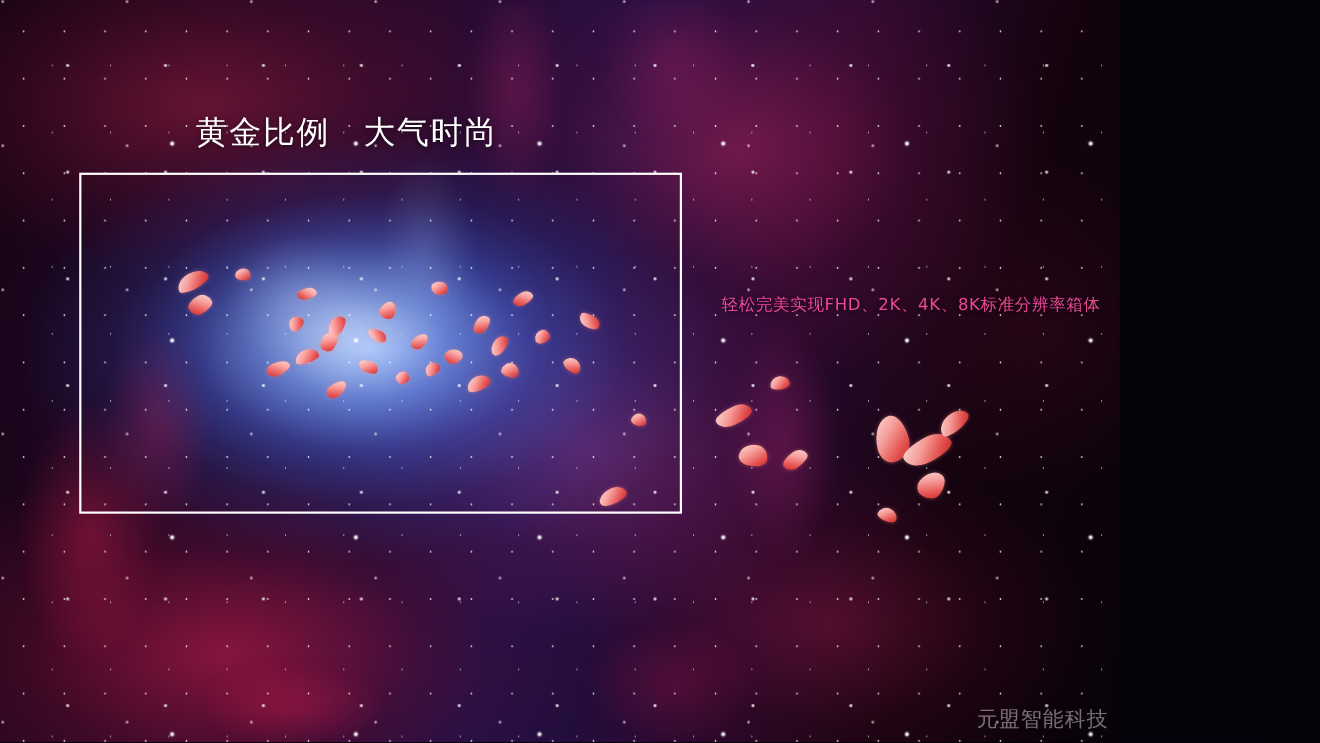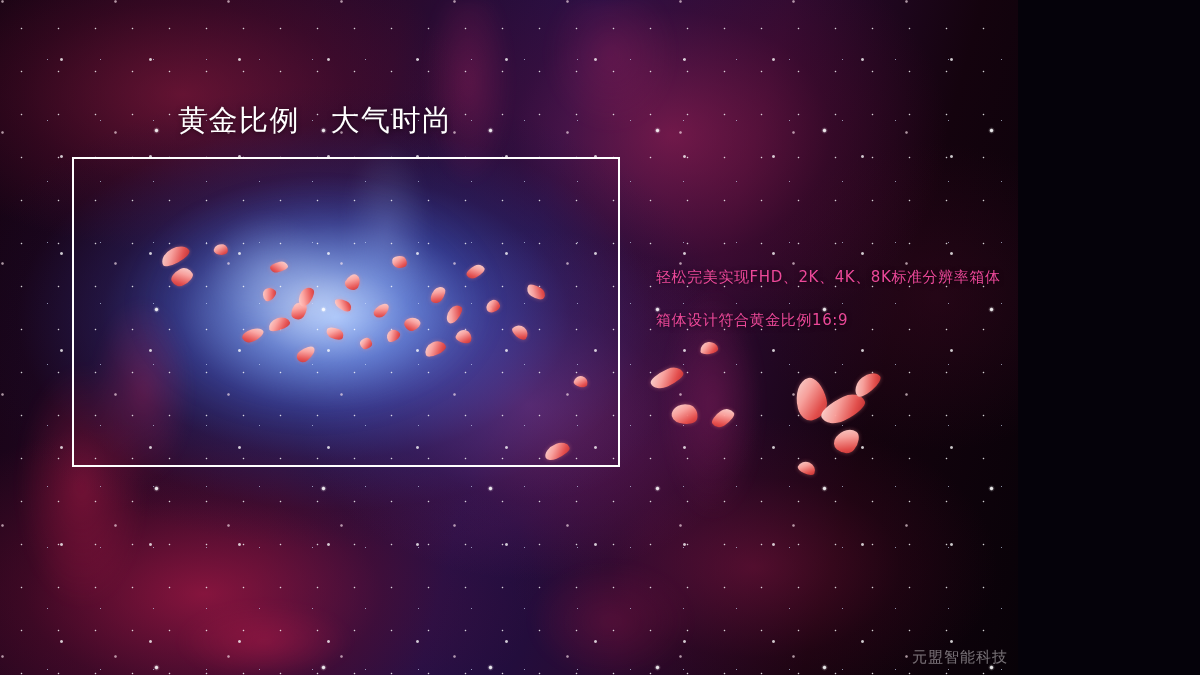--- a/index.html
+++ b/index.html
@@ -170,21 +170,21 @@
     letter-spacing: 0.6px;
     white-space: pre;
     text-shadow: 0 1px 5px rgba(0,0,0,0.6);
   }
 
   #watermark {
     position: absolute;
     right: 10px;
     bottom: 8px;
     color: rgba(226,222,226,0.50);
-    font-size: 15px;
+    font-size: 19px;
     letter-spacing: 1px;
     white-space: pre;
   }
 </style>
 </head>
 <body>
 
 <div id="slide">
 
   <div class="bg-layer" id="nebula-base"></div>
@@ -234,18 +234,17 @@
       <div class="petal" style="left: 836px; top: 428px; width: 22px; height: 26px; transform: rotate(38deg);"></div>
       <div class="petal" style="left: 852px; top: 376px; width: 30px; height: 16px; transform: rotate(-40deg); border-radius: 50% 50% 52% 48% / 70% 66% 34% 30%;"></div>
     </div>
 
   <div id="preview-frame"></div>
 
   <div id="slide-title">黄金比例　大气时尚</div>
 
   <div id="body-text">
     <div class="body-line">轻松完美实现FHD、2K、4K、8K标准分辨率箱体</div>
-    <div class="body-line">箱体设计符合黄金比例16:9</div>
   </div>
 
   <div id="watermark">元盟智能科技</div>
 
 </div>
 
 </body></html>

